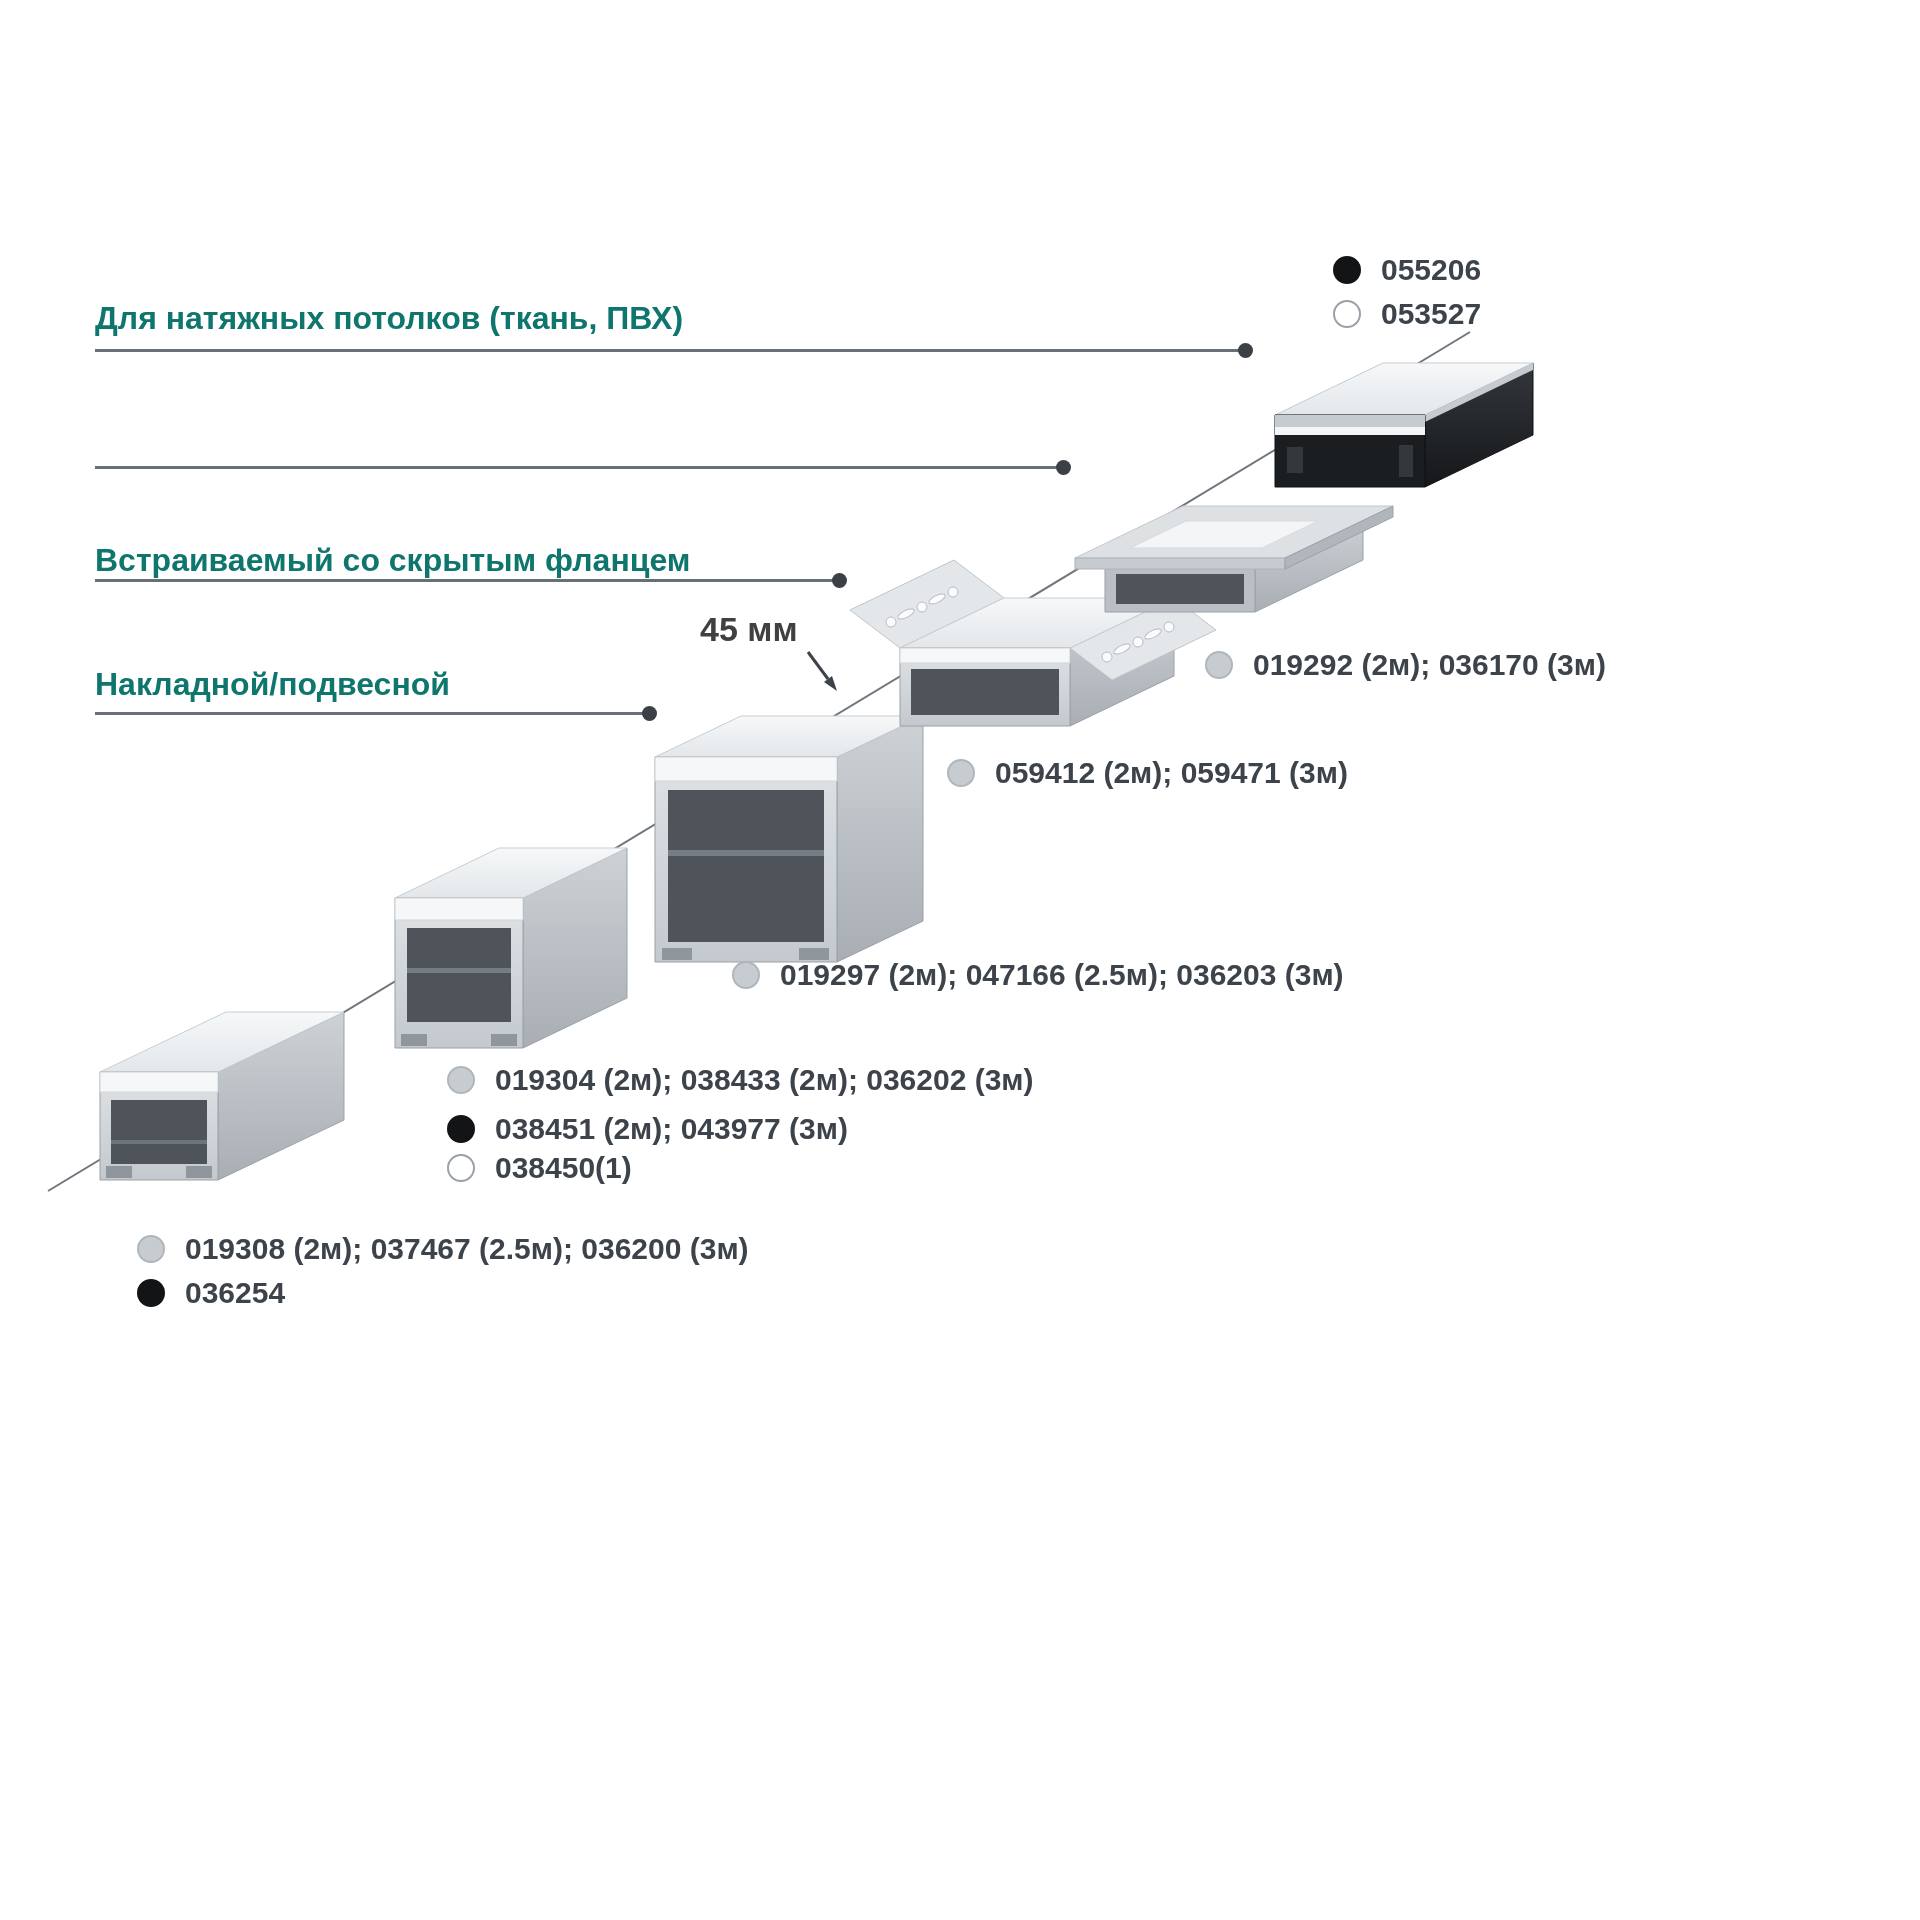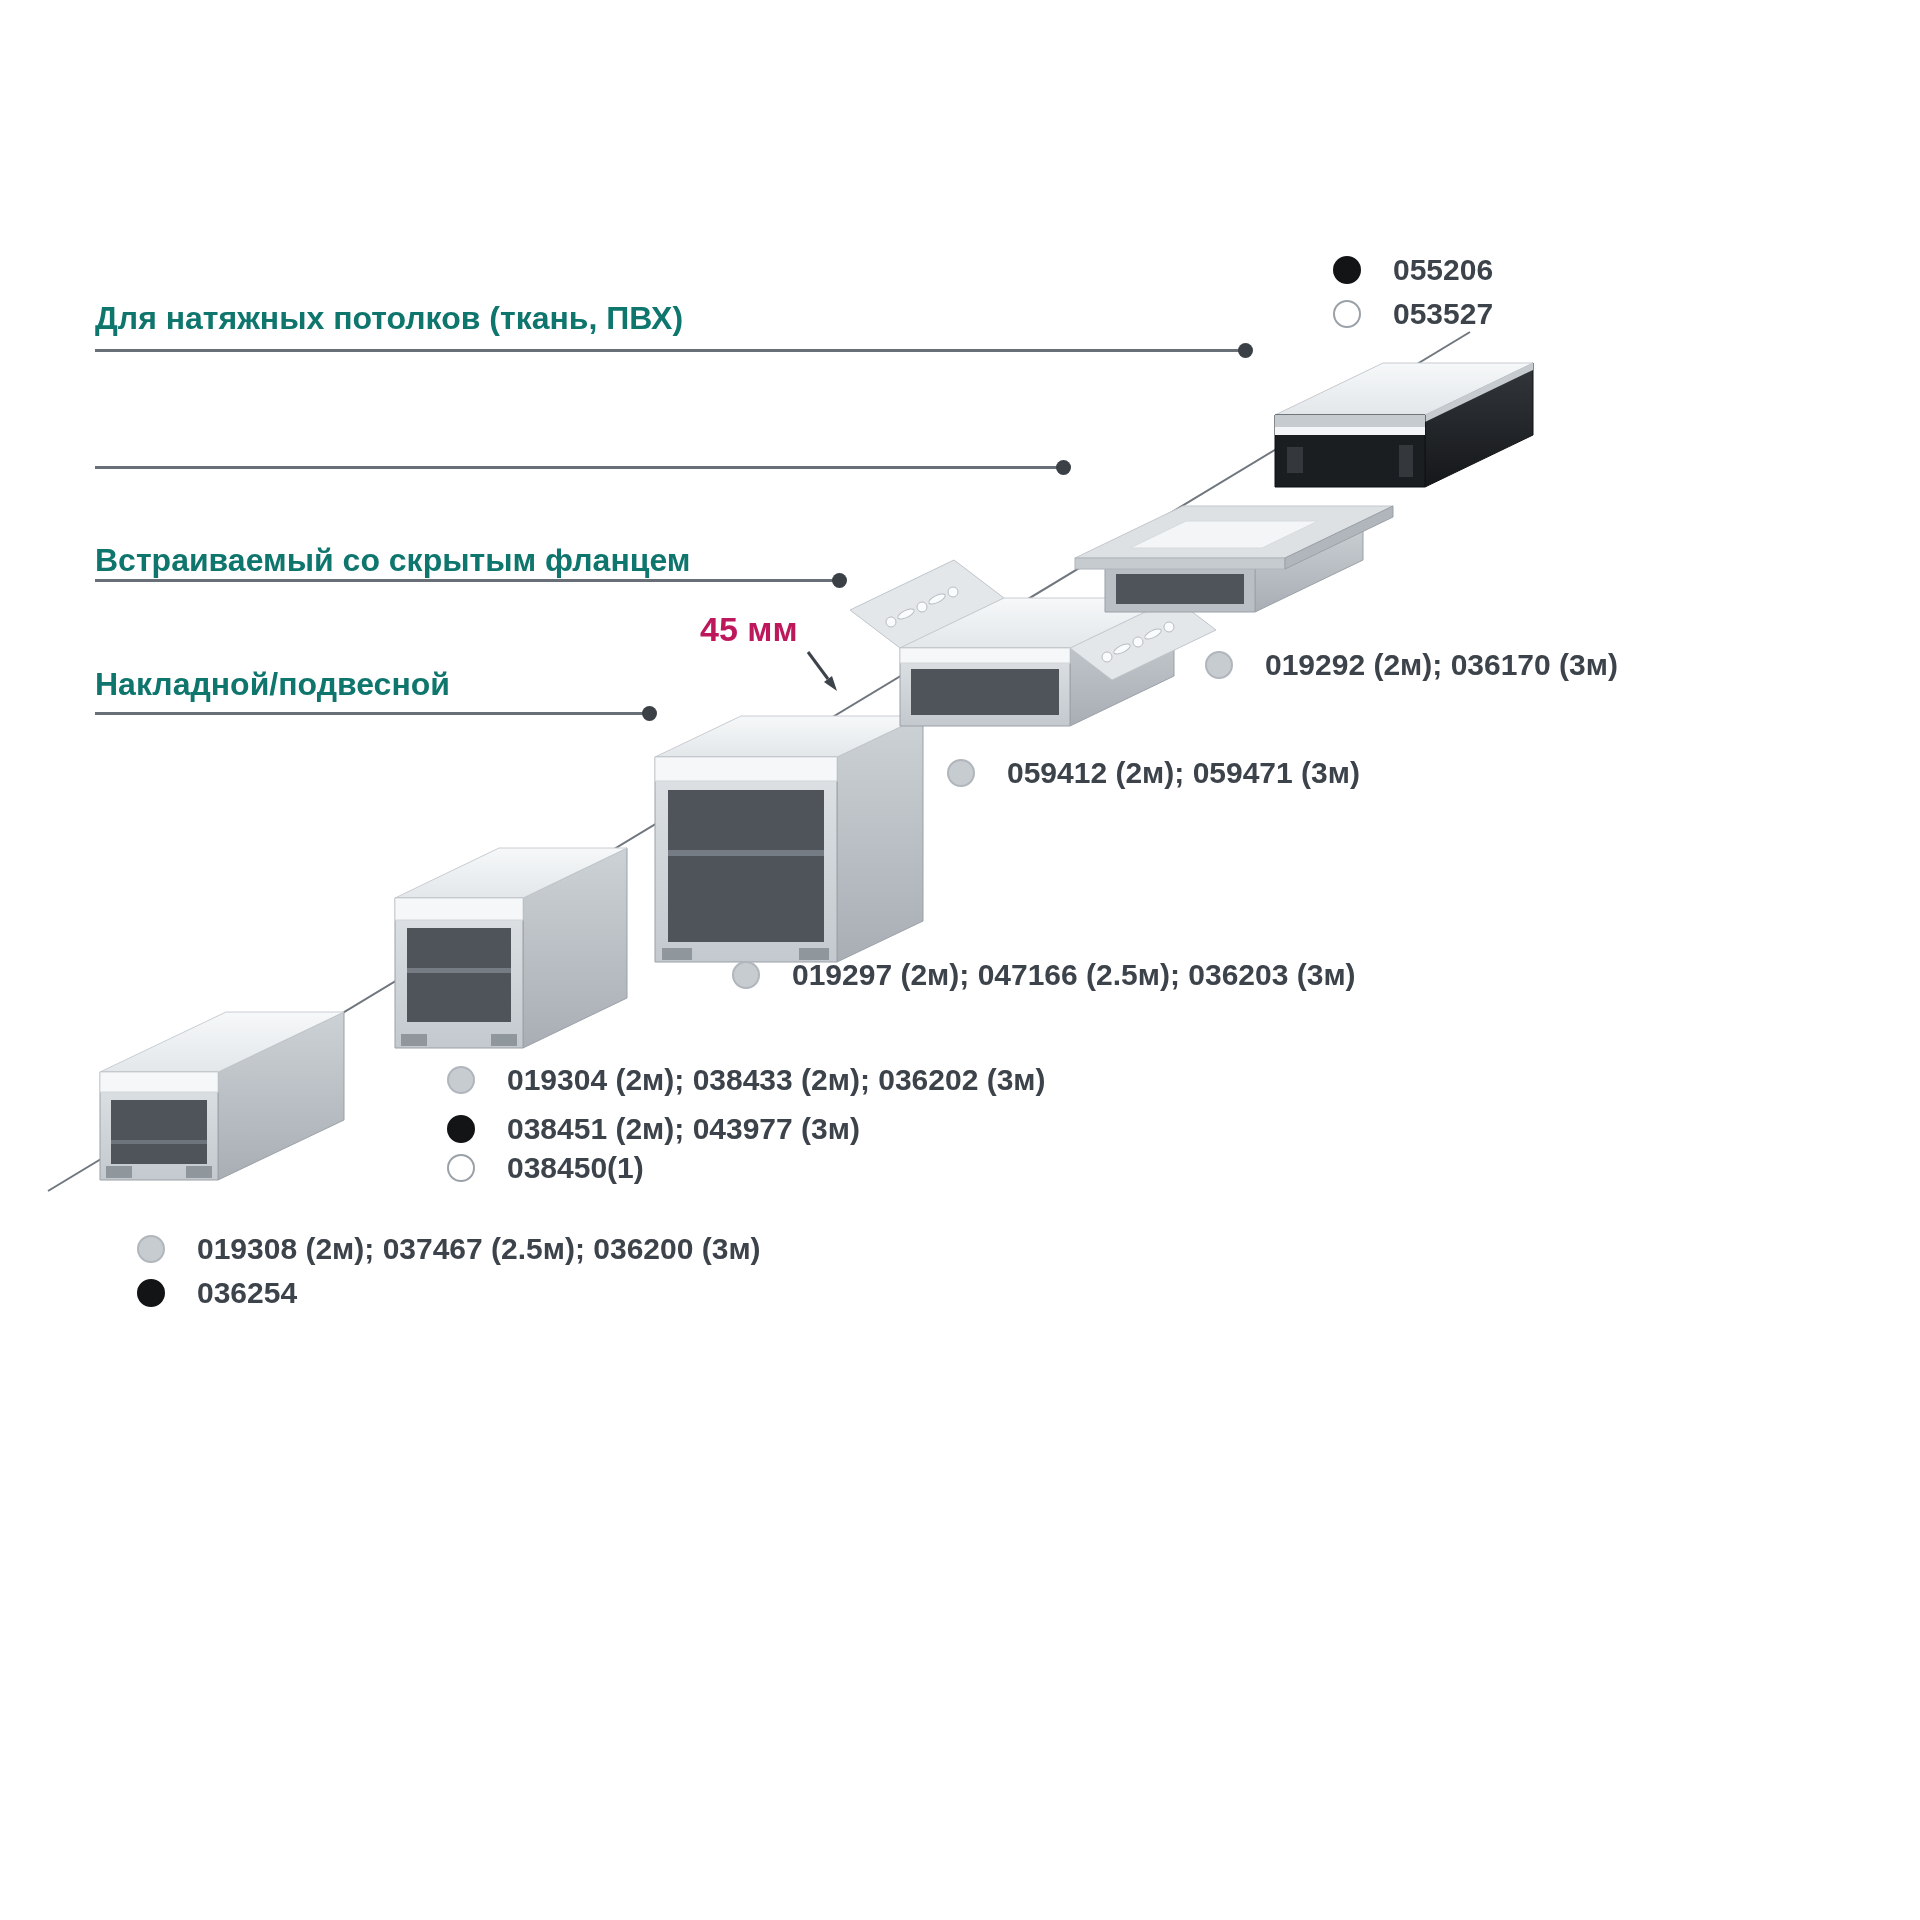--- a/index.html
+++ b/index.html
@@ -11,24 +11,24 @@
 
   .cat-text {
     position:absolute; font-size:32px; font-weight:700; white-space:nowrap; color:#0f766e;
   }
   .cat-line { position:absolute; height:3px; background:#686f76; }
   .cat-line::after {
     content:''; position:absolute; right:-8px; top:-6px; width:15px; height:15px;
     border-radius:50%; background:#3a4046;
   }
 
-  .dim-label { position:absolute; font-size:34px; font-weight:700; white-space:nowrap; color:#be185d;text-align:right; }
+  .dim-label { position:absolute; font-size:34px; font-weight:700; white-space:nowrap; color:#404040;text-align:right; }
 
   .code {
-    position:absolute; display:flex; align-items:center; gap:32px;
+    position:absolute; display:flex; align-items:center; gap:20px;
     font-size:30px; font-weight:700; white-space:nowrap; color:#3d434b;
   }
   .dot {
     width:28px; height:28px; border-radius:50%; flex:0 0 auto;
     border:2px solid transparent; box-sizing:border-box;
   }
   .dot[data-color="gray"]  { background:#c7ccd1; border-color:#b0b6bc; }
   .dot[data-color="black"] { background:#121416; border-color:#121416; }
   .dot[data-color="white"] { background:#ffffff; border-color:#9aa1a8; }
   .code-text { line-height:1.1; }

